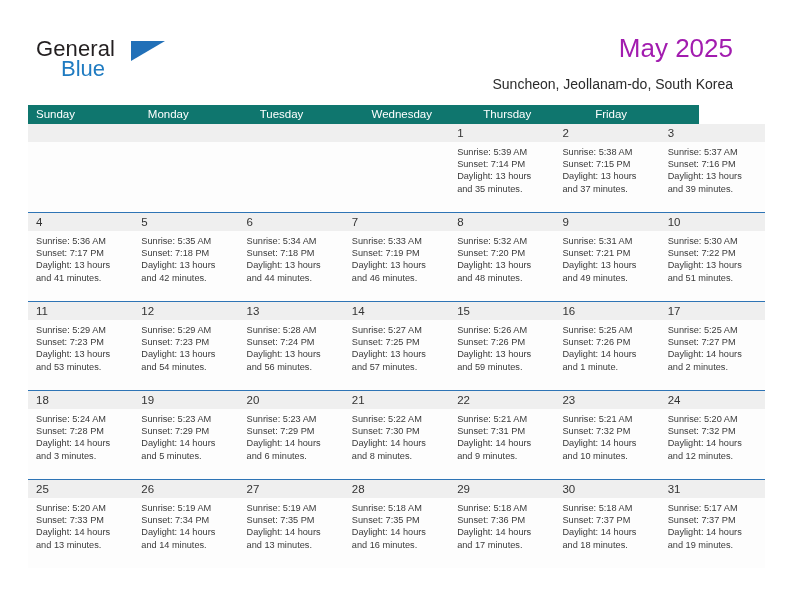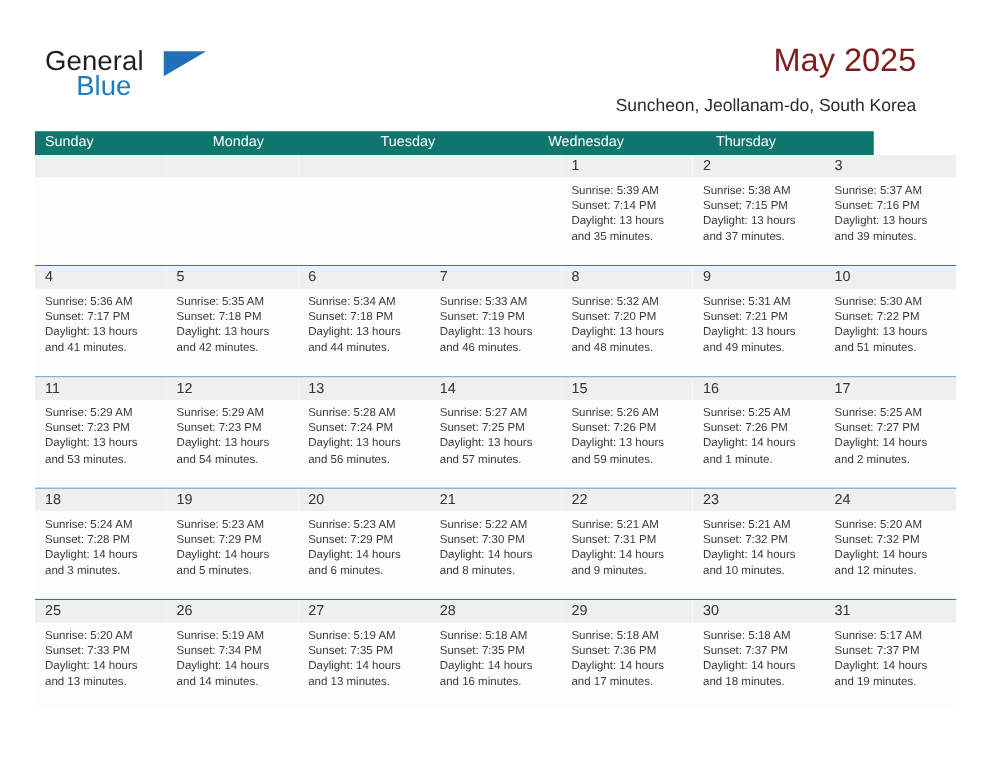--- a/index.html
+++ b/index.html
@@ -61,21 +61,21 @@
     height: 0;
     border-left: 34px solid #2170b8;
     border-bottom: 20px solid transparent;
   }
 
   .title {
     position: absolute;
     right: 36px;
     top: 33px;
     font-size: 26px;
-    color: #7f1d1d;
+    color: #a21caf;
     text-align: right;
     white-space: nowrap;
     font-family: "Liberation Sans", sans-serif;
     margin-left: 32px;
   }
   .subtitle {
     position: absolute;
     right: 36px;
     top: 76px;
     font-size: 14px;
@@ -165,20 +165,21 @@
     <div class="subtitle">Suncheon, Jeollanam-do, South Korea</div>
   </div>
 
   <div class="calendar">
     <div class="weekhead" id="weekhead">
         <div class="dow">Sunday</div>
         <div class="dow">Monday</div>
         <div class="dow">Tuesday</div>
         <div class="dow">Wednesday</div>
         <div class="dow">Thursday</div>
+        <div class="dow">Friday</div>
       </div>
     <div id="weeks">
         <div class="week first">
           <div class="cell empty">
             <span class="daynum"></span>
             <div class="info"></div>
           </div>
           <div class="cell empty">
             <span class="daynum"></span>
             <div class="info"></div>

